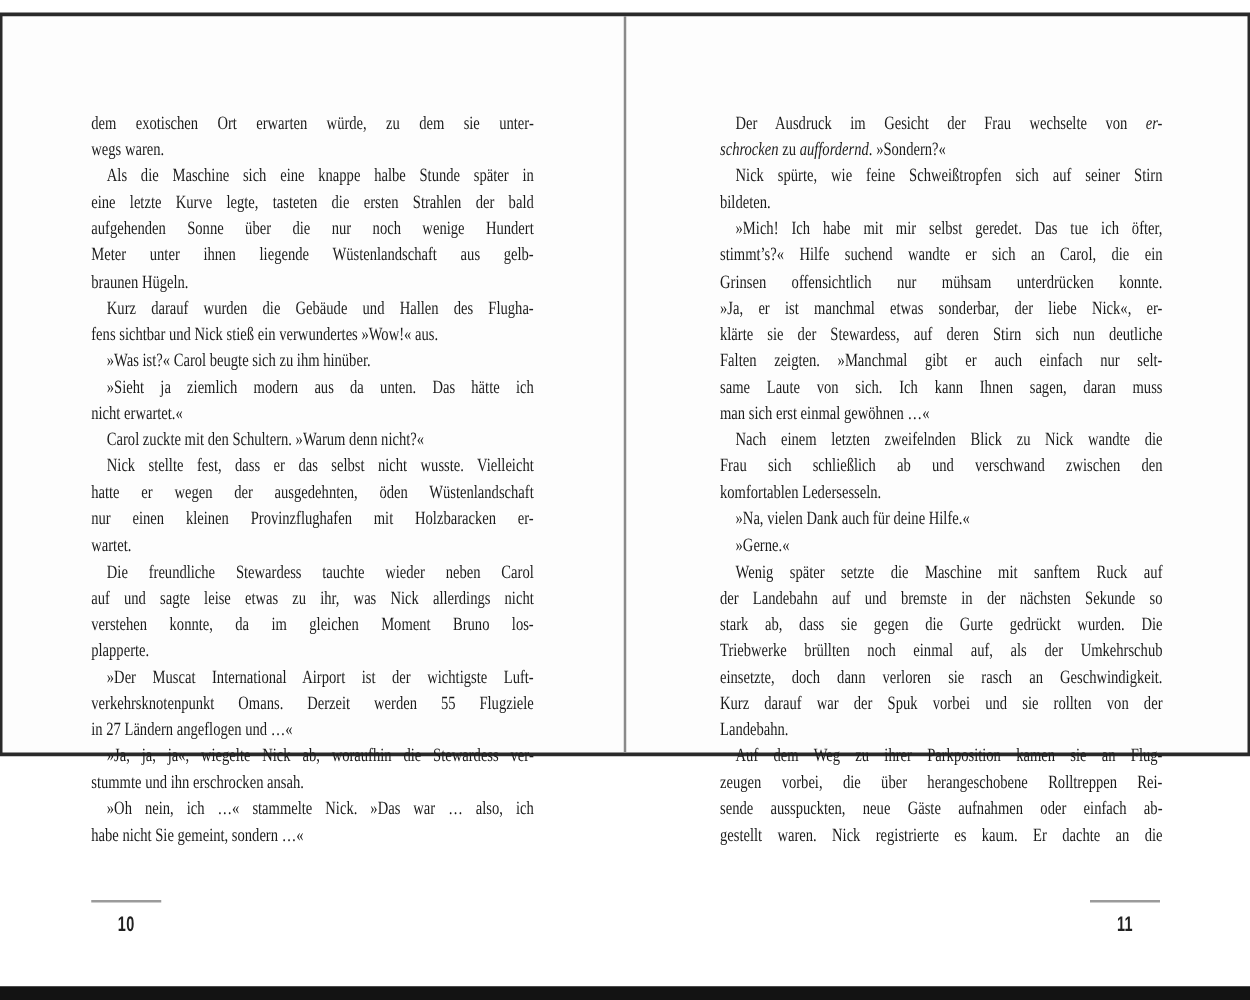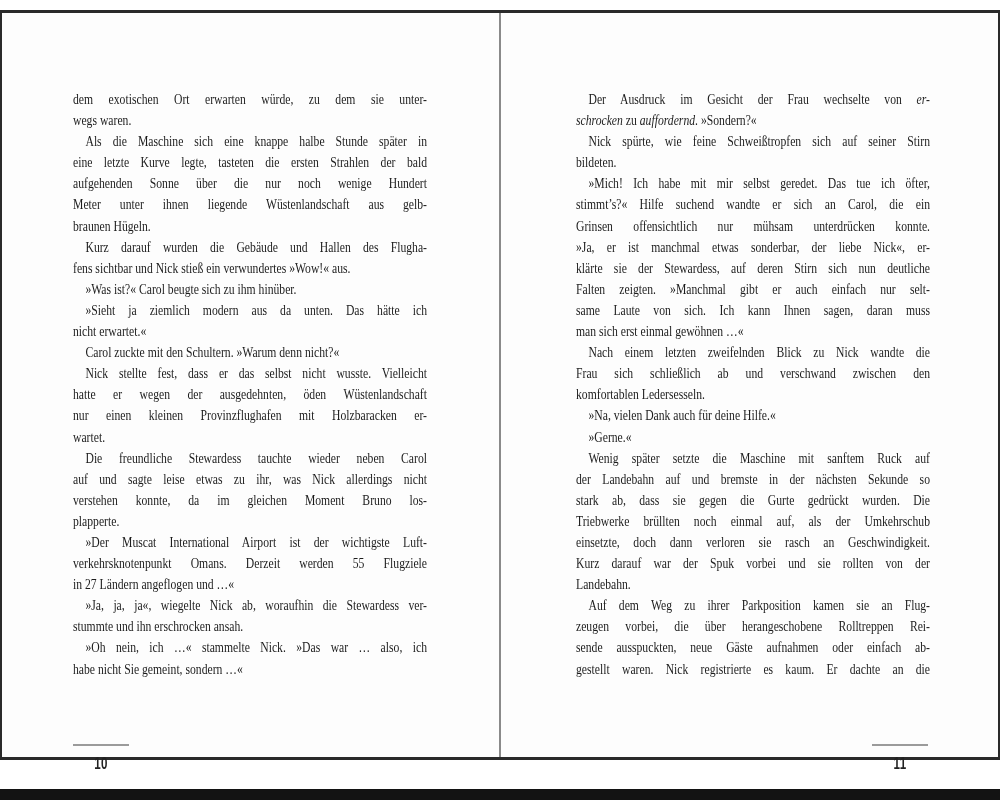--- a/index.html
+++ b/index.html
@@ -14,21 +14,21 @@
   }
   html,body{margin:0;padding:0;}
   body{
     width:1000px;height:800px;
     background:var(--outer-bg);
     overflow:hidden;
     position:relative;
     font-family:"Liberation Serif", serif;
   }
   .spread{
-    position:absolute;left:0;top:10px;width:1000px;height:750px;
+    position:absolute;left:0;top:10px;width:1000px;height:595px;
     box-sizing:border-box;
     border:3px solid var(--frame);
     border-left-width:2.5px;border-right-width:2.5px;
     background:var(--page-bg);
   }
   .bottom-band{
     position:absolute;left:0;top:789px;width:1000px;height:11px;
     background:var(--bottom-band);
   }
   .divider{
@@ -51,21 +51,21 @@
   .para{margin:0;padding:0;}
   .line{
     text-align:justify;
     text-align-last:justify;
     height:21.1px;
     overflow:visible;
   }
   .line.end{text-align-last:left;}
   .line.indent{text-indent:16px;}
   .footer{
-    position:absolute;top:707px;width:56px;margin-top:24px;
+    position:absolute;top:707px;width:56px;
   }
   .page-left .footer{left:71px;}
   .page-right .footer{left:369px;}
   .footrule{
     width:56px;height:2px;background:var(--footer-rule);
     margin:0 0 8px 0;
   }
   .pagenum{
     font-family:"Liberation Sans", sans-serif;
     font-weight:bold;

